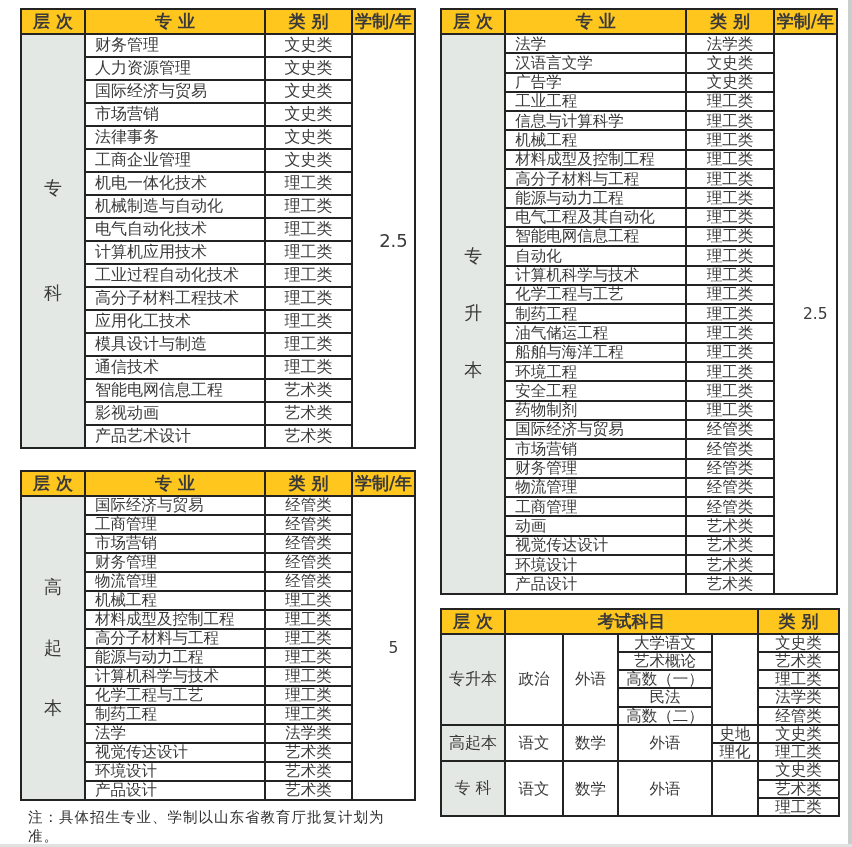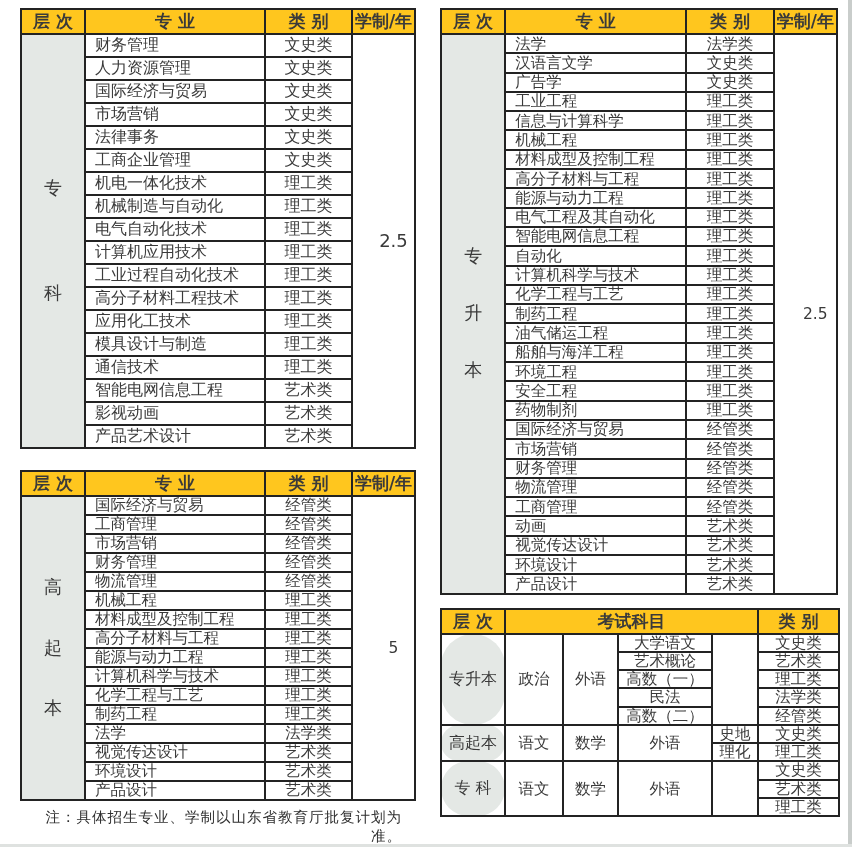--- a/index.html
+++ b/index.html
@@ -45,26 +45,26 @@
   .vlevel.zhuanke{gap:86px;}
   .vlevel.gaoqiben{gap:42px;}
   .vlevel.zhuanshengben{gap:38px;}
 
   .gap-left{height:21px;}
   .gap-right{height:13px;}
 
   
   .etable th{height:18px;}
   .etable td{height:16.2px;font-size:15.5px;}
-  .etable td.exam-level{background:var(--level-bg);font-size:16px;border-radius:32px;}
+  .etable td.exam-level{background:var(--level-bg);font-size:16px;}
 
   .note{
     margin-top:7px;padding-left:20px;
     font-family:"DejaVu Serif","Liberation Serif",serif;
-    font-size:14.5px;color:#2e2e2e;letter-spacing:1px;text-align:right;
+    font-size:14.5px;color:#2e2e2e;letter-spacing:1px;
   }
   .scan-edge-right{position:absolute;right:0;top:0;width:4px;height:100%;background:var(--scan-edge);}
   .scan-edge-bottom{position:absolute;left:0;bottom:0;width:100%;height:3px;background:#DFE2E0;}
 </style>
 </head>
 <body>
 
 <div class="col-left">
   <table class="ptable t0">
       <colgroup>

